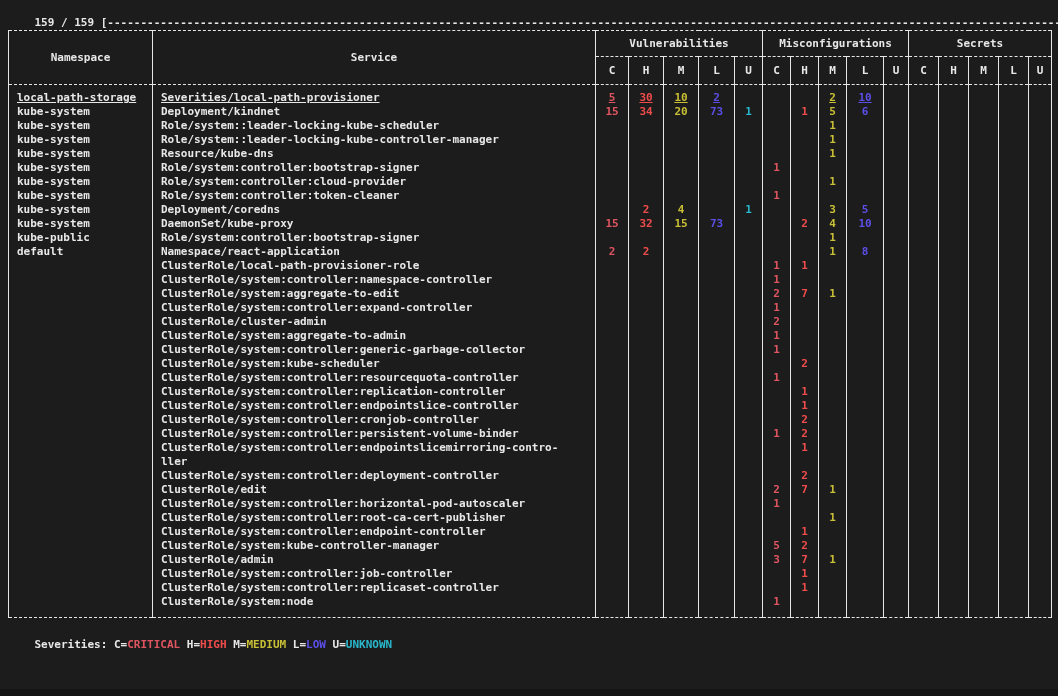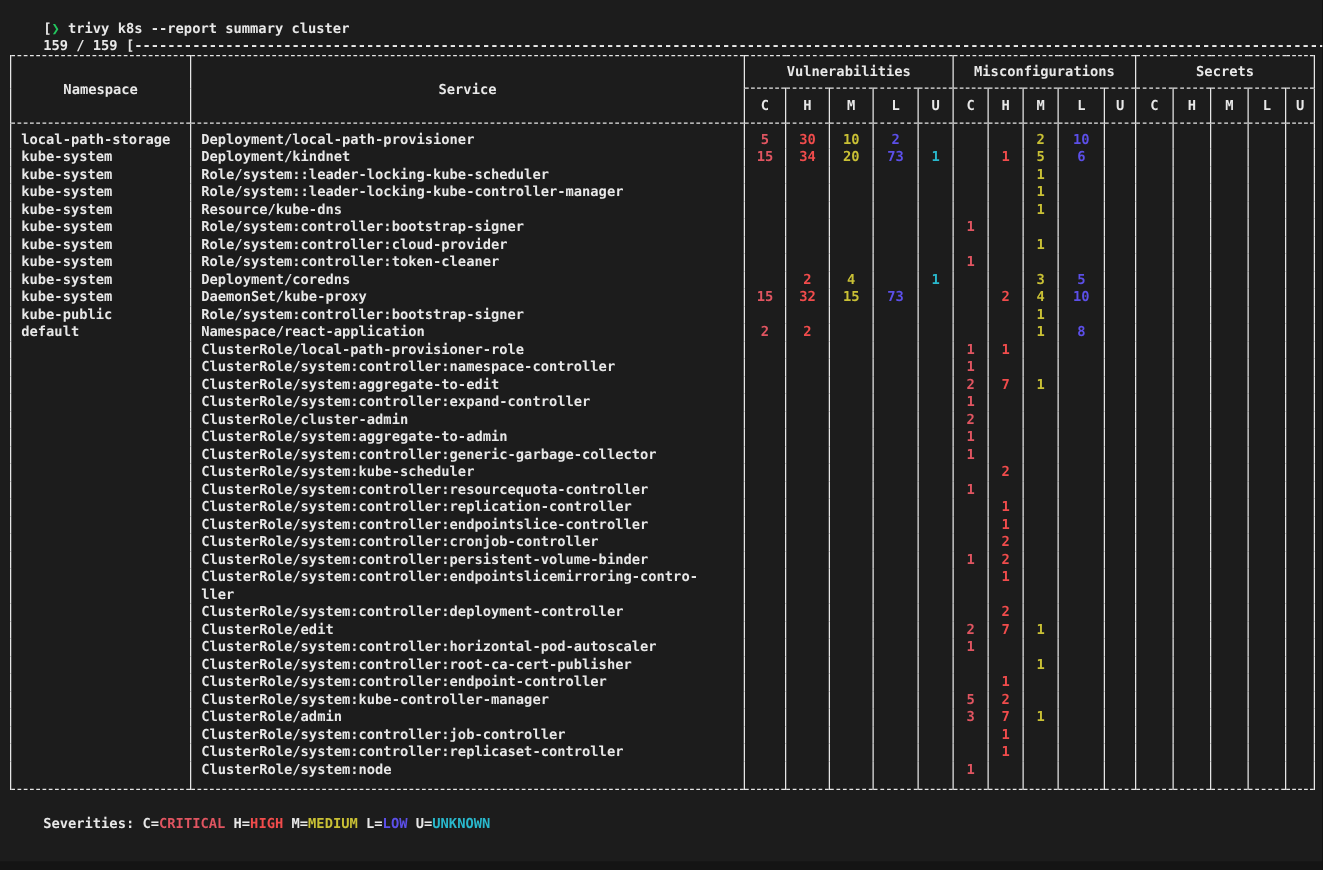--- a/index.html
+++ b/index.html
@@ -26,36 +26,33 @@
   table{border-collapse:collapse;table-layout:fixed;width:1043px;}
   th,td{border-left:1px solid var(--border);padding:0;font-weight:bold;}
   th:last-child,td:last-child{border-right:1px solid var(--border);}
   thead tr:first-child th{border-top:1px dashed var(--border);}
   th{text-align:center;vertical-align:middle;font-size:11px;}
   th.group{border-bottom:1px dashed var(--border);height:26px;}
   th[rowspan]{border-bottom:1px dashed var(--border);}
   th.sev-h{border-bottom:1px dashed var(--border);height:28px;}
   tbody tr{height:14px;}
   tbody td{line-height:14px;vertical-align:top;}
-  tbody tr:first-child td{padding-top:6px;}
+  tbody tr:first-child td{padding-top:6px;text-decoration:underline;}
   tbody tr:last-child td{border-bottom:1px dashed var(--border);padding-bottom:8px;}
   td.ns,td.res{padding-left:8px;text-align:left;white-space:pre-wrap;}
   td.num{text-align:center;}
   .legend-line{margin-top:6px;height:14px;white-space:pre;}
   .bottom-strip{position:absolute;left:0;bottom:0;width:1058px;height:7px;background:#141414;}
 </style>
 </head>
 <body>
 
 <div class="screen">
 
 
-  <div class="line">
-    <span>[</span><span class="green">❯</span><span> trivy k8s --report summary cluster</span>
-  </div>
 
   <div class="line">
     <span>159 / 159 </span><span>[------------------------------------------------------------------------------------------------------------------------------------------------------</span>
   </div>
 
   <div class="line"></div>
 
 
   <table>
     <colgroup>
@@ -99,21 +96,21 @@
           <th class="sev-h">C</th>
           <th class="sev-h">H</th>
           <th class="sev-h">M</th>
           <th class="sev-h">L</th>
           <th class="sev-h">U</th>
         </tr>
     </thead>
     <tbody>
         <tr>
           <td class="ns">local-path-storage</td>
-          <td class="res">Deployment/local-path-provisioner</td>
+          <td class="res">Severities/local-path-provisioner</td>
           <td class="num" style="color: rgb(224, 85, 97);">5</td>
           <td class="num" style="color: rgb(241, 76, 76);">30</td>
           <td class="num" style="color: rgb(201, 192, 53);">10</td>
           <td class="num" style="color: rgb(92, 79, 232);">2</td>
           <td class="num" style="color: rgb(41, 184, 204);"></td>
           <td class="num" style="color: rgb(224, 85, 97);"></td>
           <td class="num" style="color: rgb(241, 76, 76);"></td>
           <td class="num" style="color: rgb(201, 192, 53);">2</td>
           <td class="num" style="color: rgb(92, 79, 232);">10</td>
           <td class="num" style="color: rgb(41, 184, 204);"></td>

